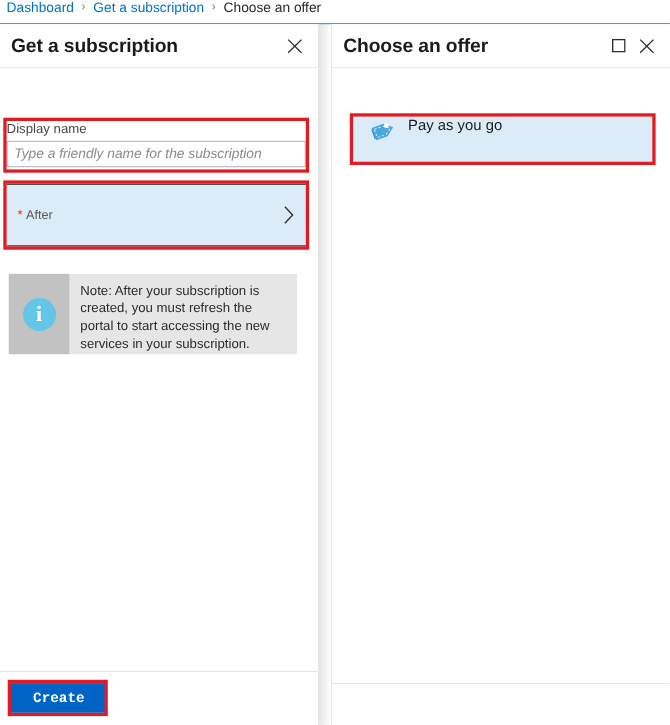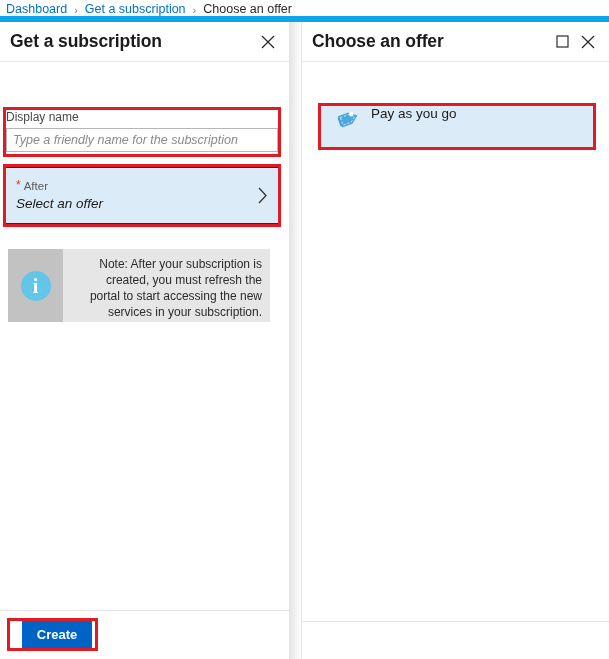--- a/index.html
+++ b/index.html
@@ -15,25 +15,25 @@
     color: #1b1b1b;
     overflow: hidden;
     position: relative;
   }
 
   
   #breadcrumb {
     height: 22px;
     box-sizing: border-box;
     display: flex;
-    align-items: flex-end;
+    align-items: flex-start;
     padding-left: 6px;
     font-size: 12.5px;
     background: #ffffff;
-    border-bottom: 6px solid #0ea5e9;
+    border-bottom: 1px solid #0ea5e9;
   }
   .crumb-link {
     color: #0072c6;
     cursor: pointer;
     white-space: nowrap;
   }
   .crumb-current {
     color: #2b2b2b;
     white-space: nowrap;
   }
@@ -238,43 +238,42 @@
     align-items: center;
     justify-content: center;
     line-height: 1;
   }
   #note-text {
     flex: 1 1 auto;
     padding: 7px 8px 0 10px;
     font-size: 12px;
     line-height: 16px;
     color: #2b2b2b;
-    text-align: right;
   }
 
   
   #left-footer {
     position: absolute;
     left: 0;
     right: 0;
     bottom: 0;
     height: 48px;
     border-top: 1px solid #e4e4e4;
     background: #ffffff;
   }
   #create-button {
     position: absolute;
-    left: 22px;
+    left: 10px;
     top: 10px;
-    width: 70px;
+    width: 87px;
     height: 27px;
     background: #0063c6;
     color: #ffffff;
     border: none;
-    font-family: Liberation Sans, sans-serif;
+    font-family: Liberation Mono, monospace;
     font-size: 13px;
     font-weight: 700;
     cursor: pointer;
     display: flex;
     align-items: center;
     justify-content: center;
   }
 
   
   #right-body {
@@ -353,21 +352,20 @@
         <input id="display-name-input" type="text" placeholder="Type a friendly name for the subscription" style="">
       </div>
       <div class="annot" style="left:3px; top:44px; width:278px; height:50px;"></div>
 
       <div id="offer-selector">
         <div id="offer-text-wrap">
           <div id="offer-label-row">
             <span id="offer-required">*</span>
             <span>After</span>
           </div>
-          <div id="offer-value">Select an offer</div>
         </div>
         <div id="offer-chevron">
           <svg width="11" height="17" viewBox="0 0 11 17" aria-hidden="true">
             <polyline points="2,1 9,8.5 2,16" fill="none" stroke="#333333" stroke-width="1.3"></polyline>
           </svg>
         </div>
       </div>
       <div class="annot" style="left:3px; top:101px; width:278px; height:63px;"></div>
 
       <div id="note-box">

